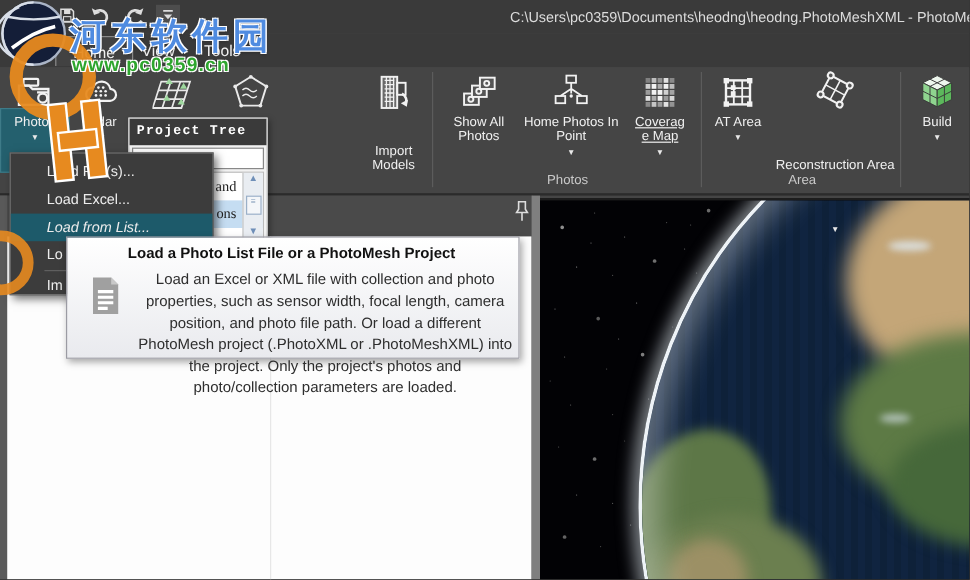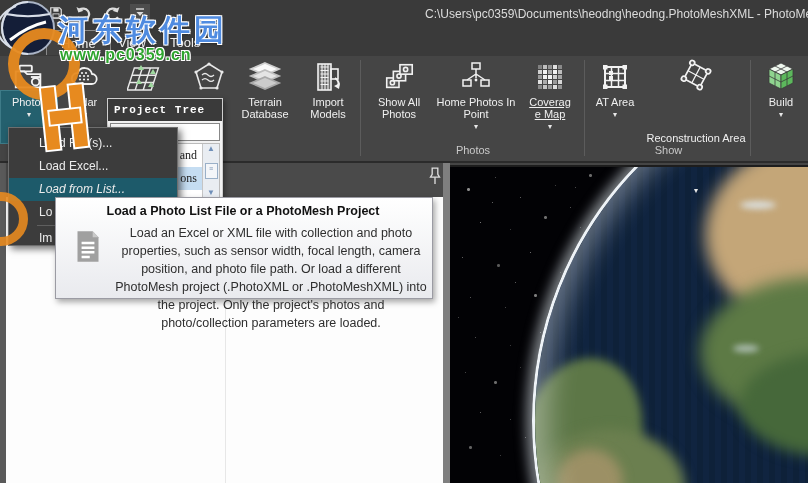--- a/index.html
+++ b/index.html
@@ -210,32 +210,22 @@
               <circle cx="17" cy="4" r="1.6"></circle>
               <circle cx="30" cy="12" r="1.6"></circle>
           <circle cx="25" cy="28" r="1.6"></circle>
               <circle cx="9" cy="28" r="1.6"></circle>
               <circle cx="4" cy="12" r="1.6"></circle>
             </g>
         </svg>
       </span>
     </div>
 
-    <div class="rbtn" style="left:234px;width:62px;">
-      <span class="ricon">
-        <svg width="36" height="34" viewBox="0 0 36 34" fill="none" stroke="#f2f2f2" stroke-width="1.8">
-          <path d="M18 3 L32 9 18 15 4 9z" fill="#fafafa" stroke="#cfcfcf"></path>
-          <path d="M18 10 L32 16 18 22 4 16z" fill="#e4e4e4" stroke="#bdbdbd"></path>
-          <path d="M18 17 L32 23 18 29 4 23z" fill="#cccccc" stroke="#a8a8a8"></path>
-        </svg>
-      </span>
-      <span class="rlabel">Terrain Database</span>
-    </div>
-
-    <div class="rbtn" style="left:299px;width:58px;">
+
+    <div class="rbtn" style="left:299px;width:58px;gap:24px;">
       <span class="ricon">
         <svg width="34" height="34" viewBox="0 0 34 34" fill="none" stroke="#f2f2f2" stroke-width="1.6">
           <rect x="7" y="4" width="13" height="26" fill="#6a6a6a"></rect>
           <g stroke="#f2f2f2" stroke-width="1.1">
             <path d="M9.5 7h8M9.5 10.5h8M9.5 14h8M9.5 17.5h8M9.5 21h8M9.5 24.5h8"></path>
             <path d="M11 4v26M14 4v26M17 4v26"></path>
           </g>
           <rect x="20" y="9" width="7" height="10"></rect>
           <path d="M24 18q5 3 3 9" stroke-width="2"></path>
           <path d="M23 26l5 3 1-6z" fill="#f2f2f2" stroke="none"></path>
@@ -357,21 +347,21 @@
           <polygon points="5,9 17,15 17,29 5,23" fill="#8fd48f"></polygon>
           <polygon points="29,9 17,15 17,29 29,23" fill="#5cb85c"></polygon>
           <path d="M11 6l12 6M23 6l-12 6M5 16l12 6M17 22l12-6M11 12v14M23 12v14" fill="none"></path>
         </svg>
       </span>
       <span class="rlabel">Build</span>
       <span class="rarrow">▾</span>
     </div>
 
     <div class="rgroup" style="left:365px;width:216px;">Photos</div>
-    <div class="rgroup" style="left:589px;width:159px;">Show</div>
+    <div class="rgroup" style="left:589px;width:159px;">Area</div>
   </div>
 
   <div class="dock-header"></div>
   <div class="dock-strip"></div>
   <div class="dock-white"></div>
   <div class="dock-divider"></div>
   <div class="pin">
     <svg width="14" height="18" viewBox="0 0 12 16">
       <path d="M3.5 1h5v5.5L10 9H2l1.5-2.5z" fill="none" stroke="#ddd" stroke-width="1.2"></path>
       <line x1="6" y1="9" x2="6" y2="15" stroke="#ddd" stroke-width="1.2"></line>

